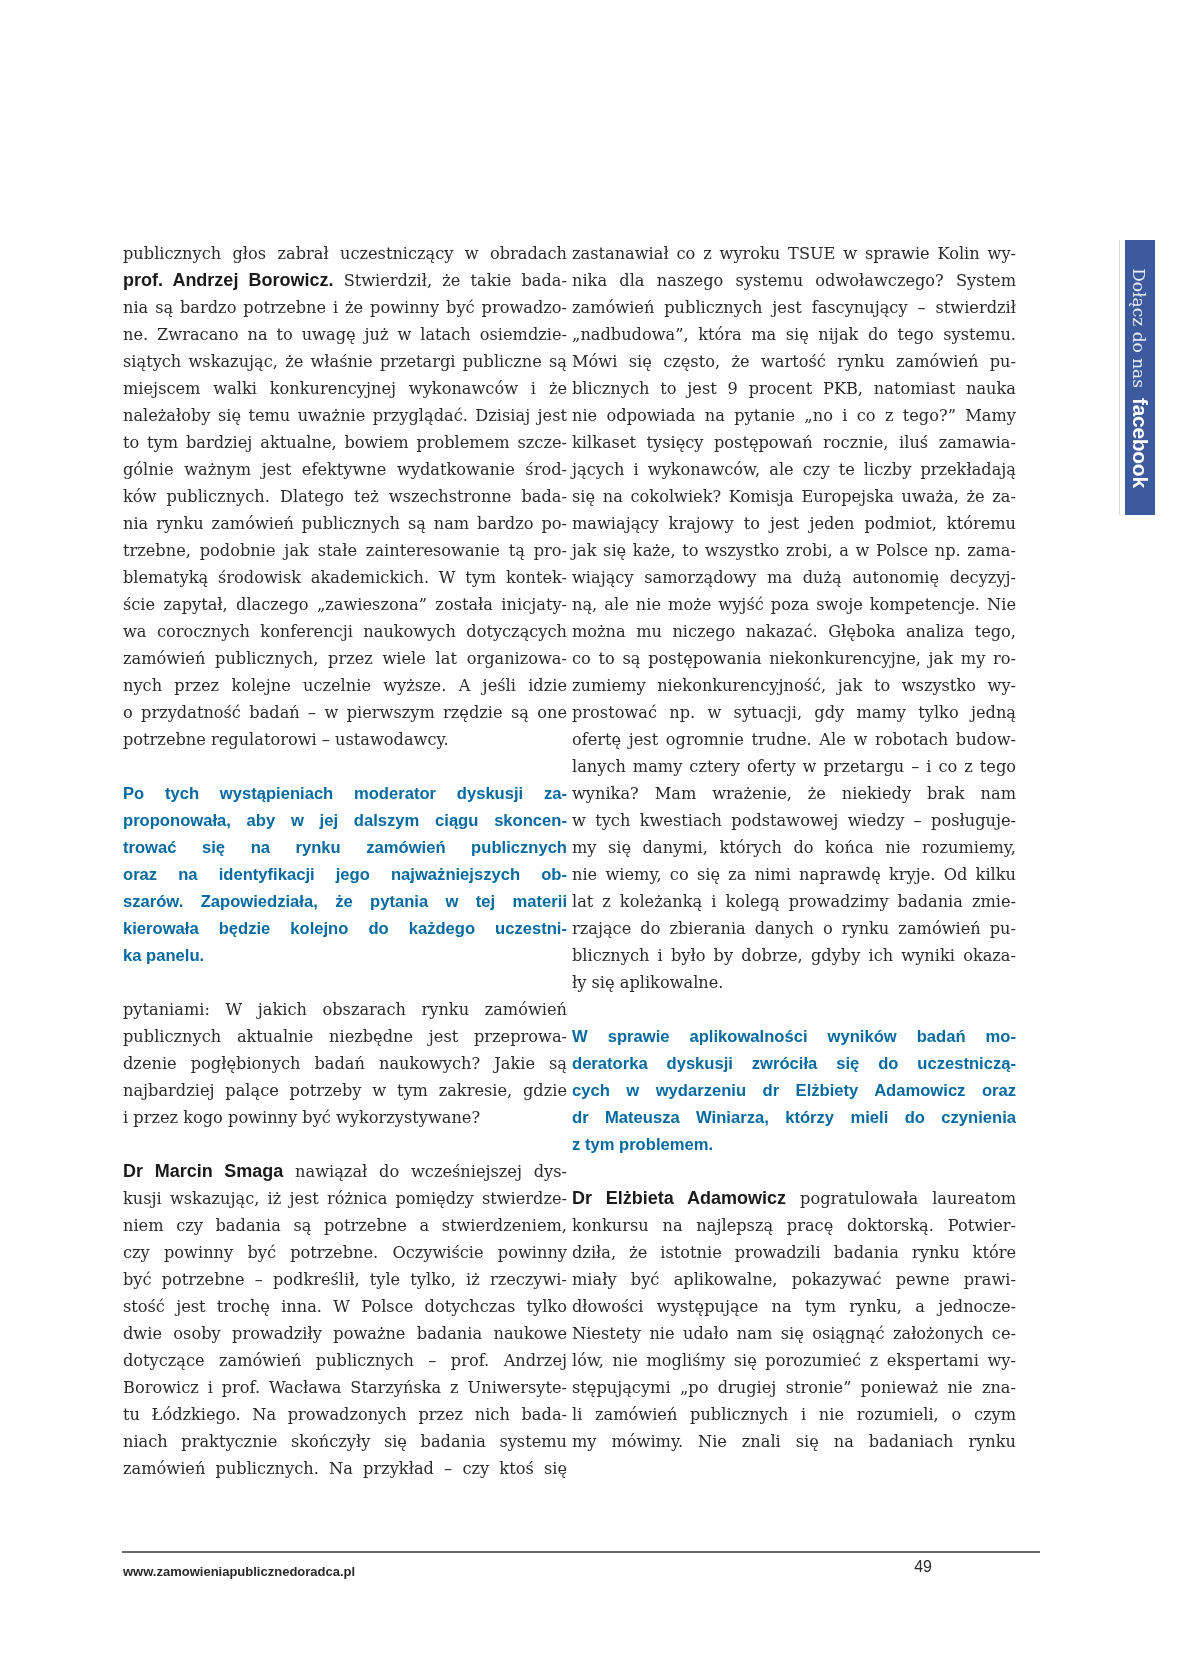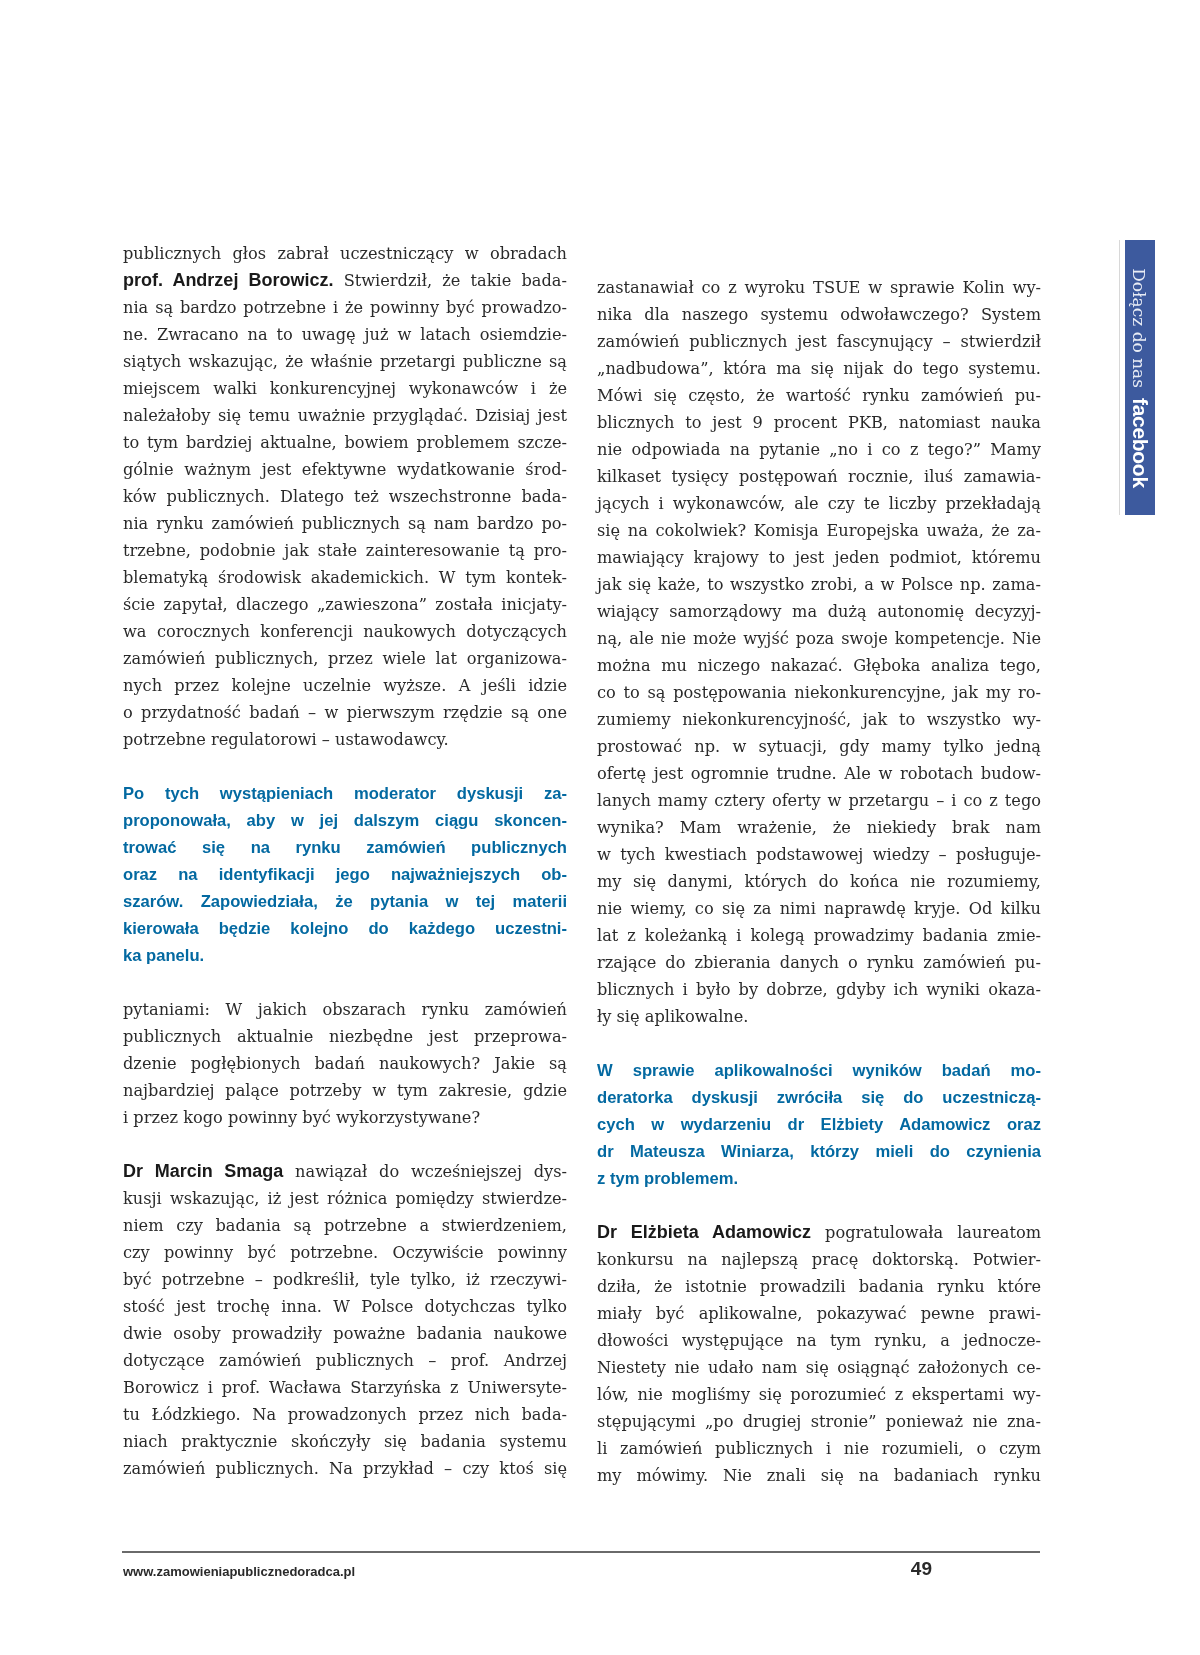--- a/index.html
+++ b/index.html
@@ -5,21 +5,21 @@
   html, body { margin: 0; padding: 0; background: #ffffff; }
   body { width: 1200px; height: 1655px; position: relative; overflow: hidden; }
   .page { position: absolute; left: 0; top: 0; width: 1092px; height: 1655px; }
   .col {
     position: absolute; top: 240px; width: 444px;
     font-family: "DejaVu Serif", "Liberation Serif", serif;
     font-size: 16.2px; line-height: 27px; color: #2a2a2a;
     text-align: justify; hyphens: manual;
   }
   .col-left { left: 123px; }
-  .col-right { left: 597px; margin-top: 34px; }
+  .col-right { left: 572px; }
   .para { margin: 0 0 27px 0; }
   .para .line { display: block; text-align: justify; text-align-last: justify; white-space: nowrap; }
   .para .line.last { text-align-last: left; }
   .b { font-family: "Liberation Sans", "DejaVu Sans", sans-serif; font-weight: bold; font-size: 18px; color: #1a1a1a; }
   .lead .line { font-family: "Liberation Sans", "DejaVu Sans", sans-serif; font-weight: bold; font-size: 16.6px; color: #0369a1; }
   .fb-rule { position: absolute; left: 1119px; top: 240px; width: 1px; height: 275px; background: #d8d8d8; }
   .fb-tab {
     position: absolute; left: 1125px; top: 240px; width: 30px; height: 275px;
     background: #3d5a9e;
   }
@@ -30,21 +30,21 @@
   }
   .fb-join { font-family: "DejaVu Serif", "Liberation Serif", serif; font-size: 17px; color: #e8ecf5; }
   .fb-brand { font-family: "Liberation Sans", "DejaVu Sans", sans-serif; font-weight: bold; font-size: 21px; letter-spacing: -0.3px; }
   .footer-rule { position: absolute; left: 122px; top: 1551px; width: 918px; height: 2px; background: #6a6a6a; }
   .footer-url {
     position: absolute; left: 123px; top: 1564px;
     font-family: "Liberation Sans", "DejaVu Sans", sans-serif; font-weight: bold; font-size: 13px; color: #2a2a2a;
   }
   .page-num {
     position: absolute; right: 160px; top: 1558px;
-    font-family: "Liberation Sans", "DejaVu Sans", sans-serif; font-size: 19px; color: #2a2a2a; font-weight: bold;
+    font-family: "Liberation Sans", "DejaVu Sans", sans-serif; font-size: 16px; color: #2a2a2a;
   }
 </style>
 </head>
 <body>
 
 <div class="page">
 
   <div class="col col-left">
     <div class="para">
       <span class="line">publicznych głos zabrał uczestniczący w obradach</span>

